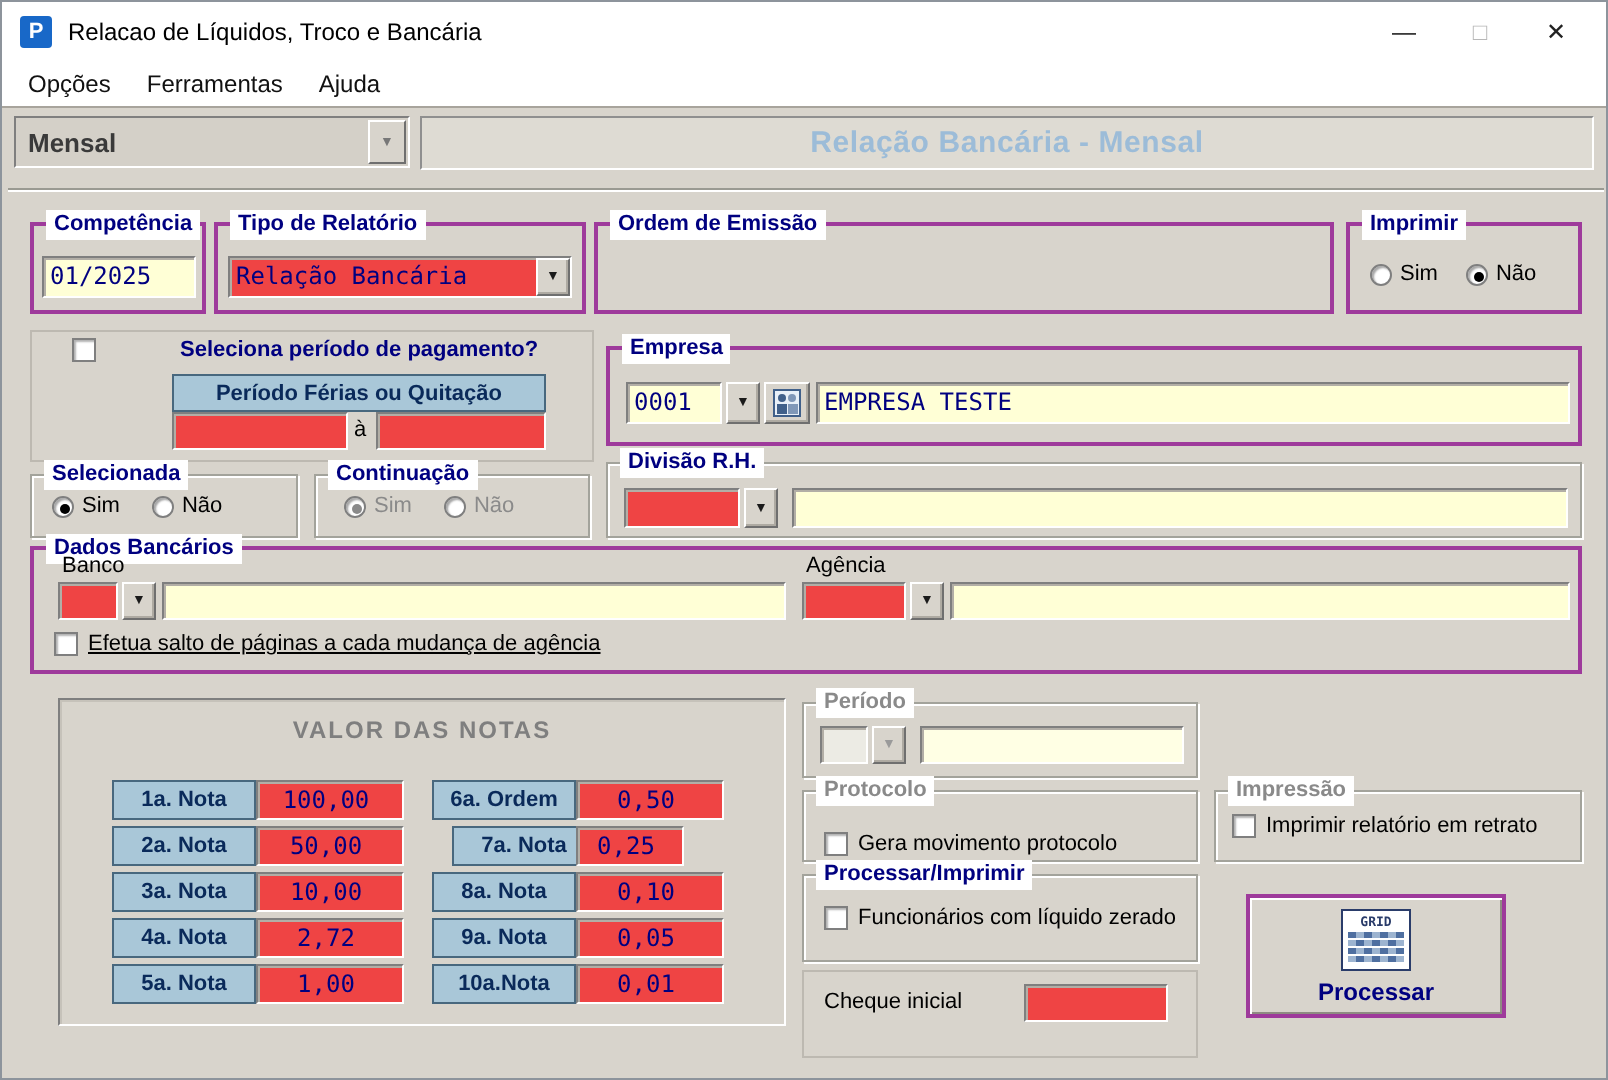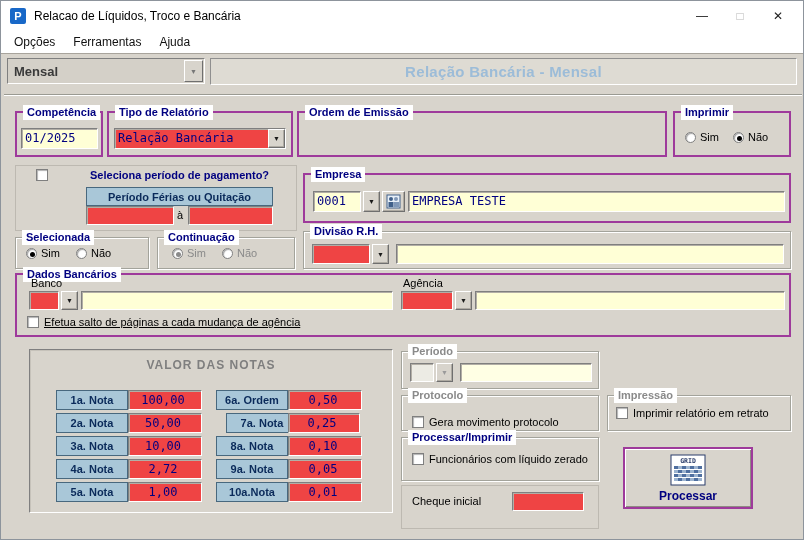--- a/index.html
+++ b/index.html
@@ -224,21 +224,21 @@
     <div class="bluecell" style="left:26px; top:86px;  width:72px; height:20px;">3a. Nota</div>
     <div class="field mono valcell" style="left:98px; top:86px;  width:74px; height:20px;">10,00</div>
     <div class="bluecell" style="left:26px; top:109px; width:72px; height:20px;">4a. Nota</div>
     <div class="field mono valcell" style="left:98px; top:109px; width:74px; height:20px;">2,72</div>
     <div class="bluecell" style="left:26px; top:132px; width:72px; height:20px;">5a. Nota</div>
     <div class="field mono valcell" style="left:98px; top:132px; width:74px; height:20px;">1,00</div>
 
     <div class="bluecell" style="left:186px; top:40px;  width:72px; height:20px;">6a. Ordem</div>
     <div class="field mono valcell" style="left:258px; top:40px;  width:74px; height:20px;">0,50</div>
     <div class="bluecell" style="left:186px; top:63px;  width:72px; height:20px;margin-left:10px;">7a. Nota</div>
-    <div class="field mono valcell" style="left:258px; top:63px;  width:72px; height:20px;">0,25</div>
+    <div class="field mono valcell" style="left:258px; top:63px;  width:54px; height:20px;">0,25</div>
     <div class="bluecell" style="left:186px; top:86px;  width:72px; height:20px;">8a. Nota</div>
     <div class="field mono valcell" style="left:258px; top:86px;  width:74px; height:20px;">0,10</div>
     <div class="bluecell" style="left:186px; top:109px; width:72px; height:20px;">9a. Nota</div>
     <div class="field mono valcell" style="left:258px; top:109px; width:74px; height:20px;">0,05</div>
     <div class="bluecell" style="left:186px; top:132px; width:72px; height:20px;">10a.Nota</div>
     <div class="field mono valcell" style="left:258px; top:132px; width:74px; height:20px;">0,01</div>
   </div>
 
   <div class="grp dim" style="left:400px; top:350px; width:198px; height:38px;">
     <span class="legend dim">Período</span>

